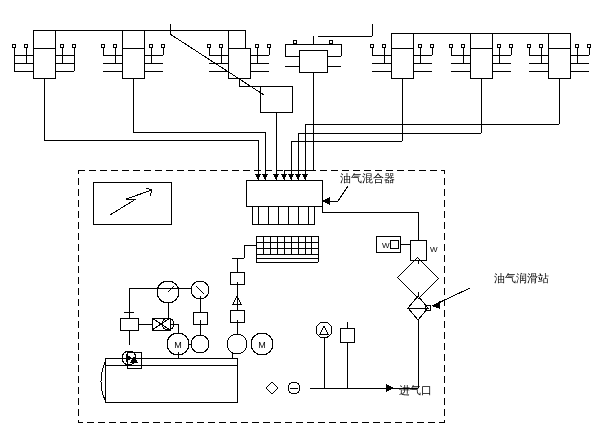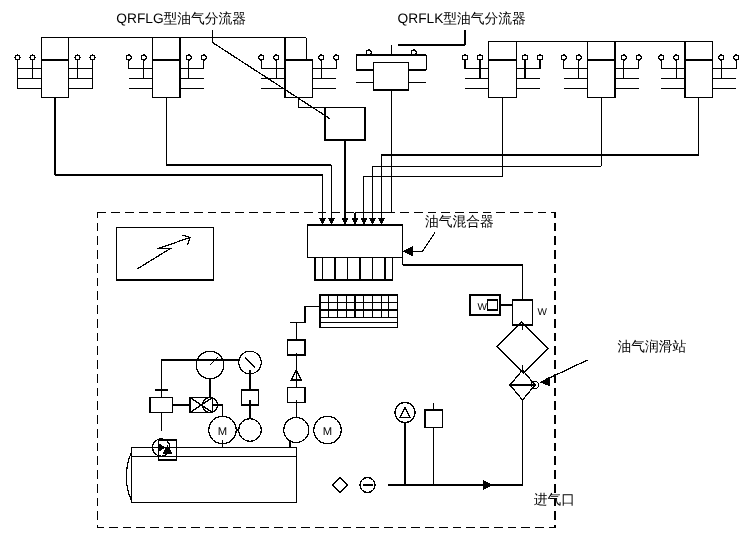--- a/index.html
+++ b/index.html
@@ -352,19 +352,17 @@
       <line x1="170" y1="24" x2="170" y2="34"></line>
       <line x1="170" y1="34" x2="264" y2="95"></line>
       <line x1="372" y1="24" x2="372" y2="36"></line>
       <line x1="372" y1="36" x2="318" y2="36"></line>
       <line x1="470" y1="288" x2="432" y2="306"></line>
       <polygon points="432,306 440,301 440,309" fill="#000" stroke="none"></polygon>
 
     </g>
   </svg>
 
-  <div class="lbl" style="left:93px;  top:9px;">QRFLG型油气分流器</div>
-  <div class="lbl" style="left:318px; top:9px;">QRFLK型油气分流器</div>
   <div class="lbl" style="left:340px; top:172px;">油气混合器</div>
   <div class="lbl" style="left:494px; top:272px;">油气润滑站</div>
-  <div class="lbl" style="left:399px; top:394px;margin-left:28px;">进气口</div>
+  <div class="lbl" style="left:399px; top:384px;">进气口</div>
 
 </div>
 
 </body></html>

